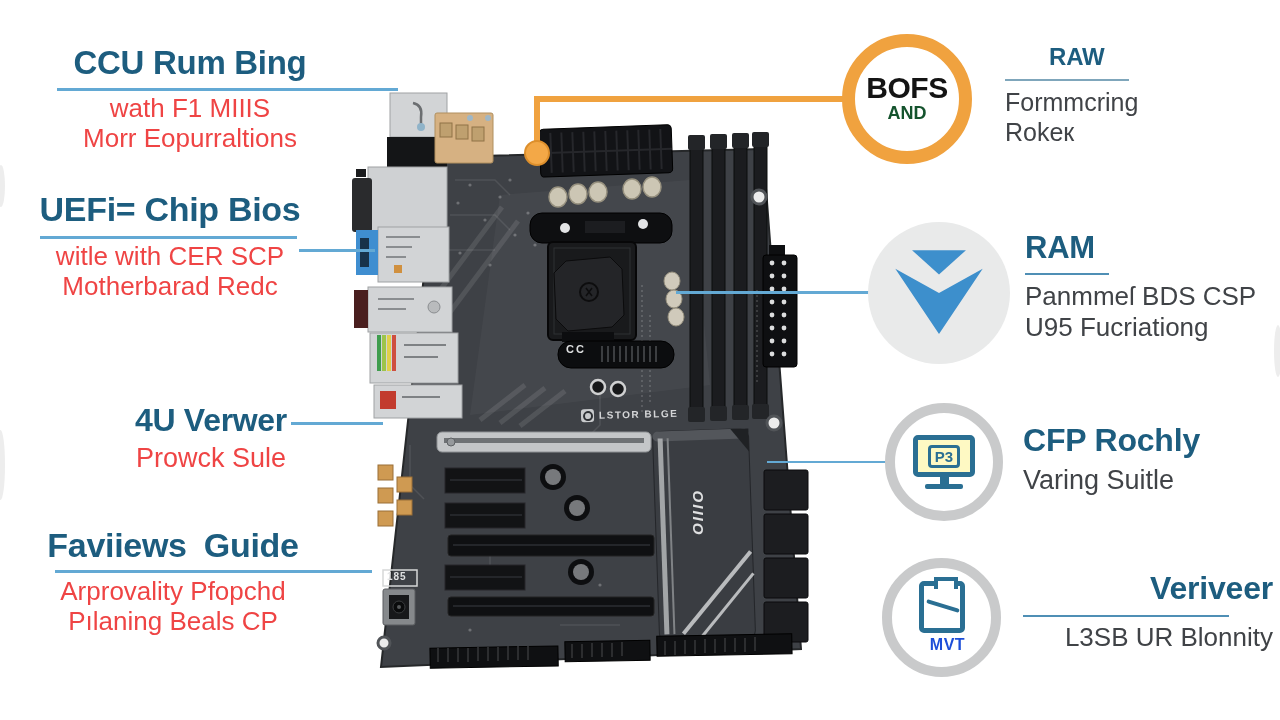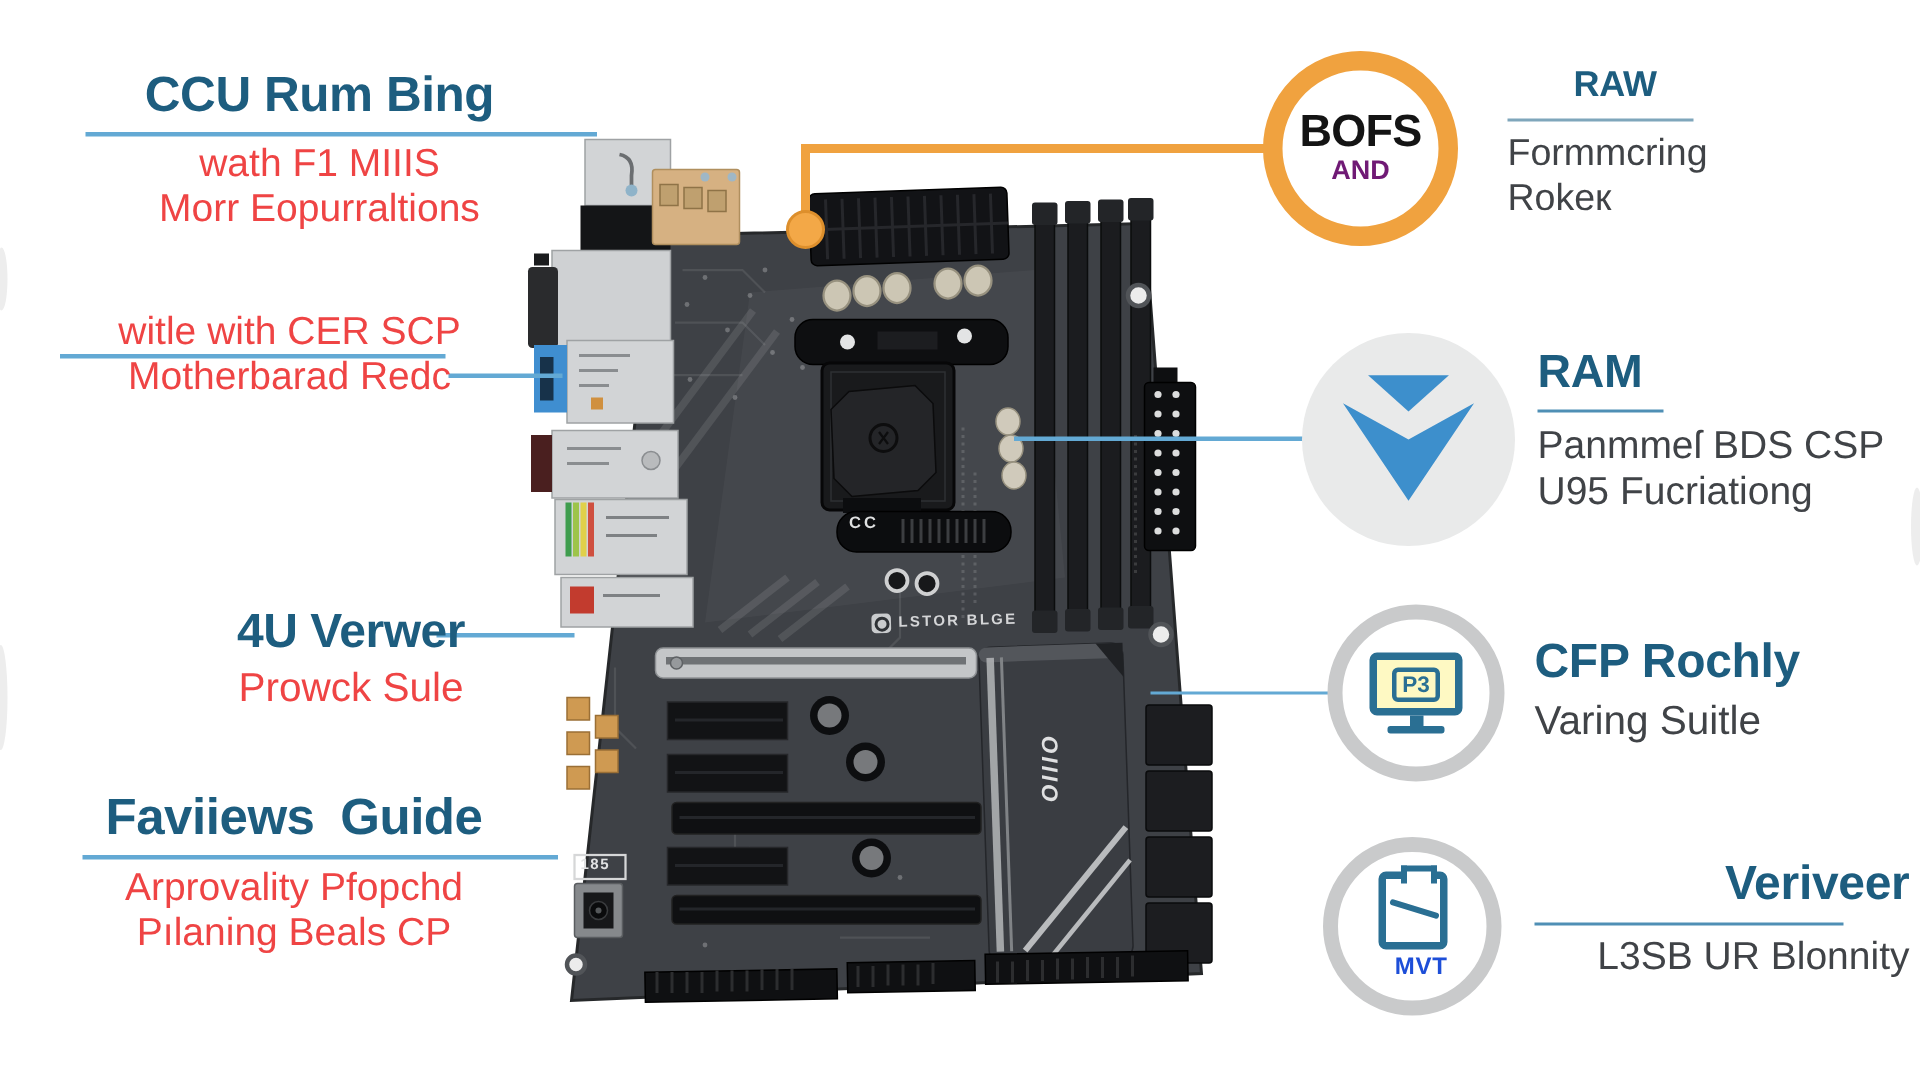--- a/index.html
+++ b/index.html
@@ -1,37 +1,37 @@
 <!DOCTYPE html>
 <html><head>
 <meta charset="utf-8">
 <style>
   html,body{margin:0;padding:0;background:#fff;}
   #canvas{position:relative;width:1280px;height:720px;background:#ffffff;overflow:hidden;
           font-family:"Liberation Sans","DejaVu Sans",sans-serif;}
   .abs{position:absolute;}
   
-  .lgroup{position:absolute;text-align:center;margin-left:23px;}
+  .lgroup{position:absolute;text-align:center;}
   .lgroup .title{font-weight:800;color:#1d5d7f;letter-spacing:-.3px;line-height:1.05;}
   .lgroup .sub{color:#ef4444;line-height:1.16;font-weight:400;}
   .rgroup{position:absolute;text-align:left;}
   .rgroup .title{font-weight:800;color:#1d5d7f;letter-spacing:-.2px;line-height:1.05;}
   .rgroup .sub{color:#404347;line-height:1.2;font-weight:400;}
   .uline{position:absolute;height:3px;background:#63a9d4;}
   .leader{position:absolute;height:3px;background:#63a9d4;}
   
   .orange-h{position:absolute;left:534px;top:96px;width:314px;height:6px;background:#f0a23f;border-radius:4px 0 0 0;}
   .orange-v{position:absolute;left:534px;top:96px;width:6px;height:52px;background:#f0a23f;}
   .orange-dot{position:absolute;left:524px;top:140px;width:26px;height:26px;border-radius:50%;
               background:#f3a847;border:2px solid #dd8f2c;box-sizing:border-box;}
   .bofs-circle{position:absolute;left:842px;top:34px;width:130px;height:130px;border-radius:50%;
                background:#fff;border:13px solid #f0a23f;box-sizing:border-box;
                display:flex;flex-direction:column;align-items:center;justify-content:center;}
   .bofs-circle .l1{font-size:30px;font-weight:800;color:#141414;letter-spacing:-.5px;line-height:1;}
-  .bofs-circle .l2{font-size:18px;font-weight:700;color:#701a75;line-height:1.2;}
+  .bofs-circle .l2{font-size:18px;font-weight:700;color:#14532d;line-height:1.2;}
   
   .gray-circle{position:absolute;border-radius:50%;box-sizing:border-box;display:flex;align-items:center;justify-content:center;}
   .ram-circle{left:868px;top:222px;width:142px;height:142px;background:#e9eaea;}
   .ring-circle{background:#fff;border:10px solid #c9cacb;flex-direction:column;}
   .cfp-circle{left:885px;top:403px;width:118px;height:118px;}
   .mvt-circle{left:882px;top:558px;width:119px;height:119px;}
   
   .monitor{position:relative;width:62px;height:42px;border:5px solid #2a6f93;border-radius:5px;
            display:flex;align-items:center;justify-content:center;box-sizing:border-box;background:#fef9c3;}
   .monitor .scr{border:3px solid #2a6f93;border-radius:4px;padding:0 4px;font-size:15px;font-weight:800;color:#2a6f93;}
@@ -391,20 +391,21 @@
   <div class="orange-v"></div>
   <div class="orange-dot"></div>
 
   <div class="lgroup" style="left:40px;top:46px;width:300px;">
     <div class="title" style="font-size:33px;">CCU Rum Bing</div>
     <div class="sub" style="font-size:26px;margin-top:12px;">wath F1 MIIIS</div>
     <div class="sub" style="font-size:26px;">Morr Eopurraltions</div>
   </div>
 
   <div class="lgroup" style="left:25px;top:192px;width:290px;">
+    <div class="title" style="font-size:34px;">UEFi= Chip Bios</div>
     <div class="sub" style="font-size:26px;margin-top:13px;">witle with CER SCP</div>
     <div class="sub" style="font-size:26px;">Motherbarad Redc</div>
   </div>
 
   <div class="lgroup" style="left:91px;top:404px;width:240px;">
     <div class="title" style="font-size:32px;">4U Verwer</div>
     <div class="sub" style="font-size:27px;margin-top:5px;">Prowck Sule</div>
   </div>
 
   <div class="lgroup" style="left:28px;top:528px;width:290px;">

